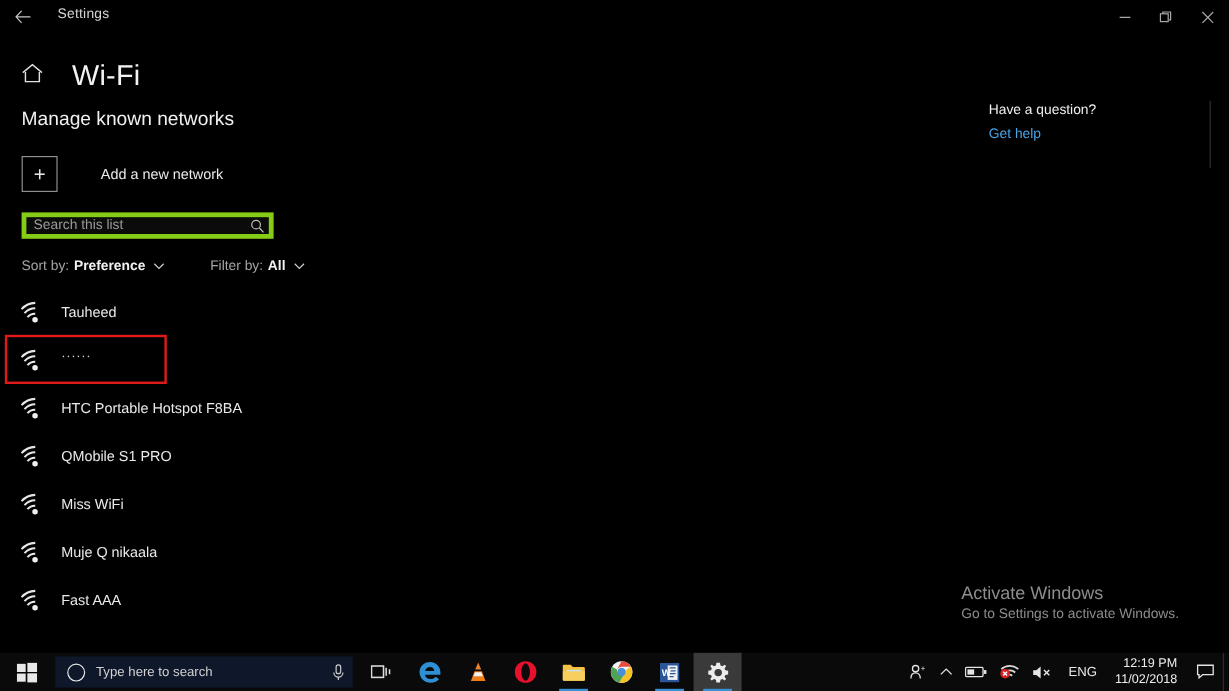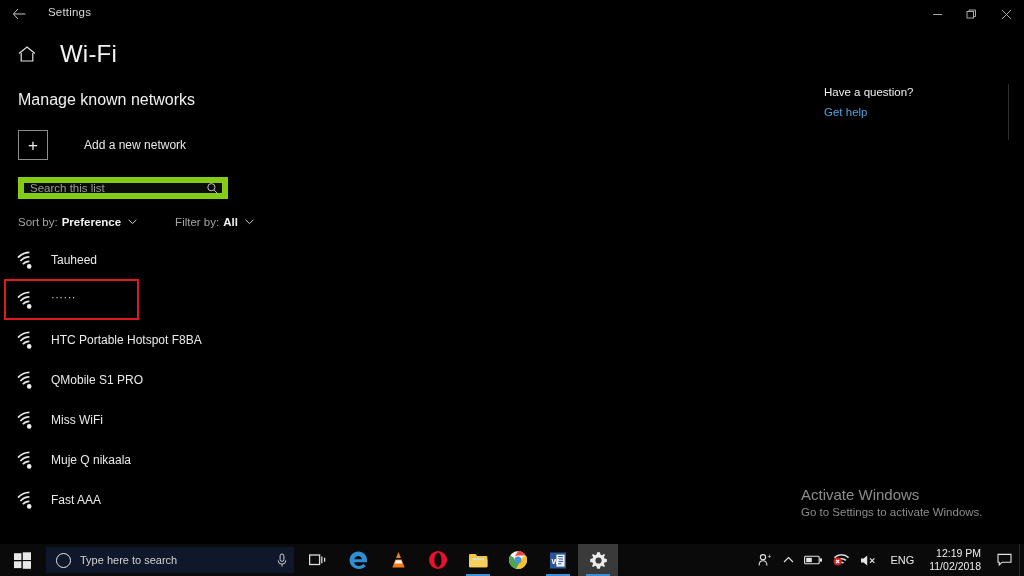--- a/index.html
+++ b/index.html
@@ -26,21 +26,21 @@
     font-size: 11.5px; color: #d6d6d6; letter-spacing: .2px;
   }
   .tb-btns { position: absolute; right: 0; top: 0; height: 28px; display: flex; }
   .tb-btn {
     width: 34px; height: 28px; display: flex; align-items: center; justify-content: center;
     color: #a9a9a9; font-size: 11px; line-height: 1;
   }
   .tb-btn.close { width: 36px; }
 
   
-  .page-head { position: absolute; left: 16px; top: 40px; display: flex; align-items: center; }
+  .page-head { position: absolute; left: 16px; top: 50px; display: flex; align-items: flex-start; }
   .home-ico { width: 22px; height: 22px; display: block; }
   .page-title {
     margin-left: 22px; font-size: 24px; color: #f2f2f2; font-weight: 400; letter-spacing: .2px;
   }
 
   .section-title {
     position: absolute; left: 18px; top: 91px;
     font-size: 16px; color: #f0f0f0; font-weight: 400;
   }
 
@@ -49,21 +49,21 @@
   .plus-box {
     width: 30px; height: 30px; border: 1px solid #8e8e8e;
     display: flex; align-items: center; justify-content: center;
     color: #e8e8e8; font-size: 17px; line-height: 1; font-weight: 300;
   }
   .add-net-label { margin-left: 36px; font-size: 12px; color: #e9e9e9; }
 
   
   .search-box {
     position: absolute; left: 18px; top: 177px; width: 210px; height: 22px;
-    border: 6px solid #84cc16; background: #0b0b0b;
+    border: 4px solid #84cc16; background: #0b0b0b;
     display: flex; align-items: center;
   }
   .search-input {
     flex: 1; height: 100%; background: transparent; border: 0; outline: none;
     color: #d9d9d9; font-size: 11.5px; font-family: "Liberation Sans", sans-serif;
     padding: 0 6px;
   }
   .search-input::placeholder { color: #9b9b9b; opacity: 1; }
   .search-ico { width: 20px; display: flex; align-items: center; justify-content: center; color: #c2c2c2; }
 

